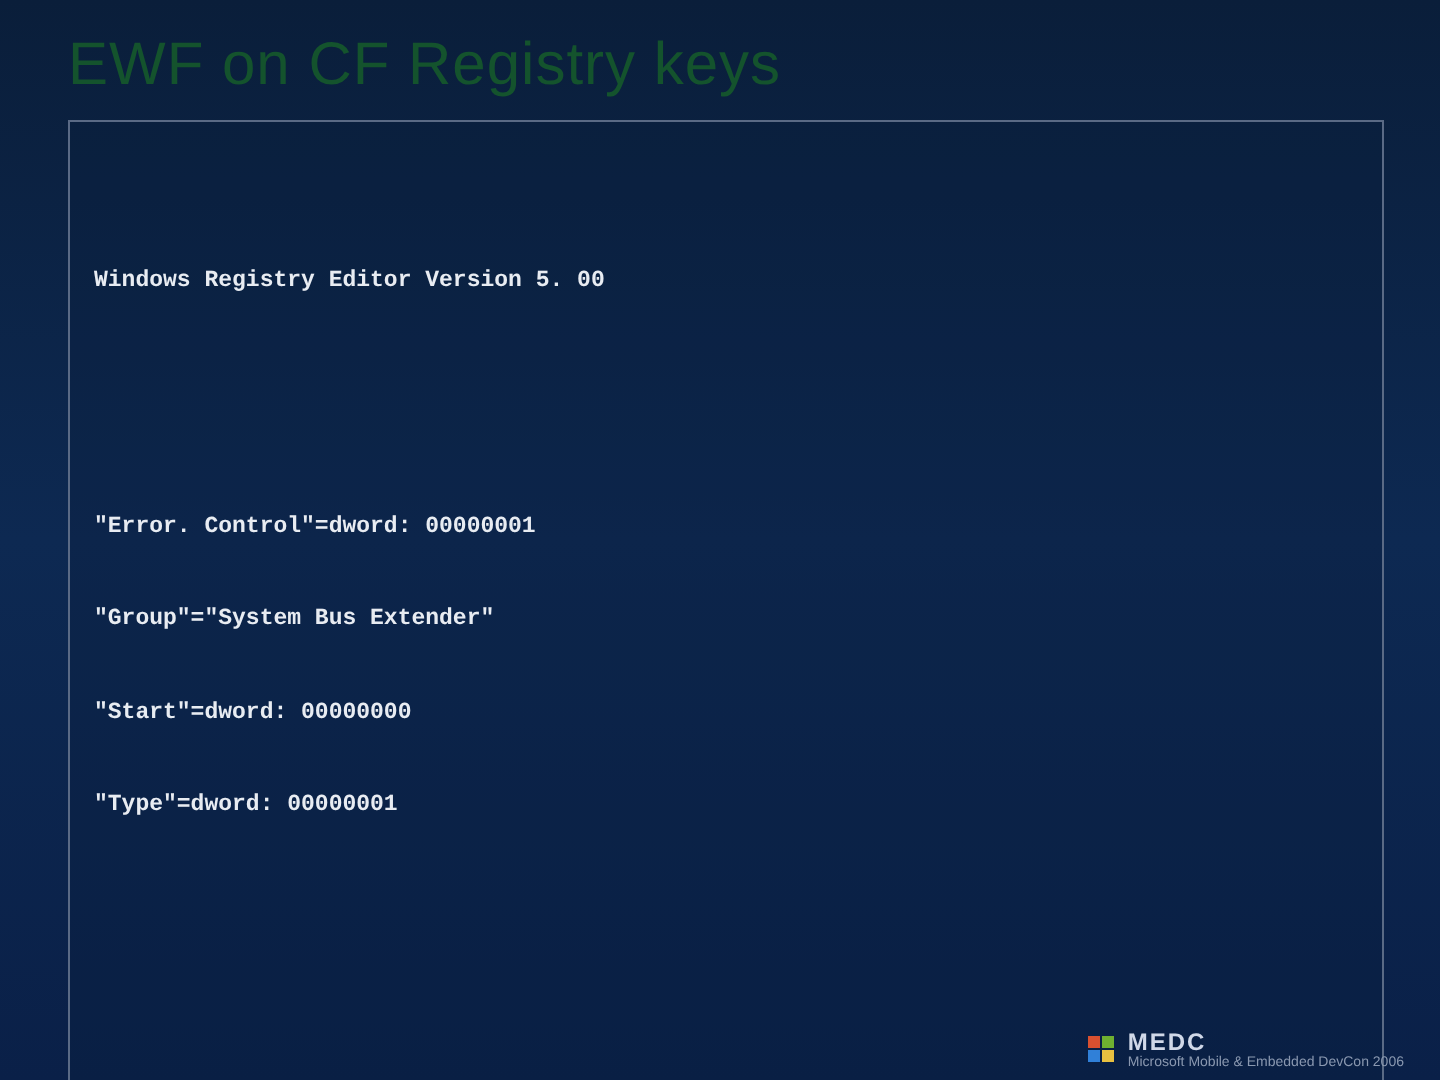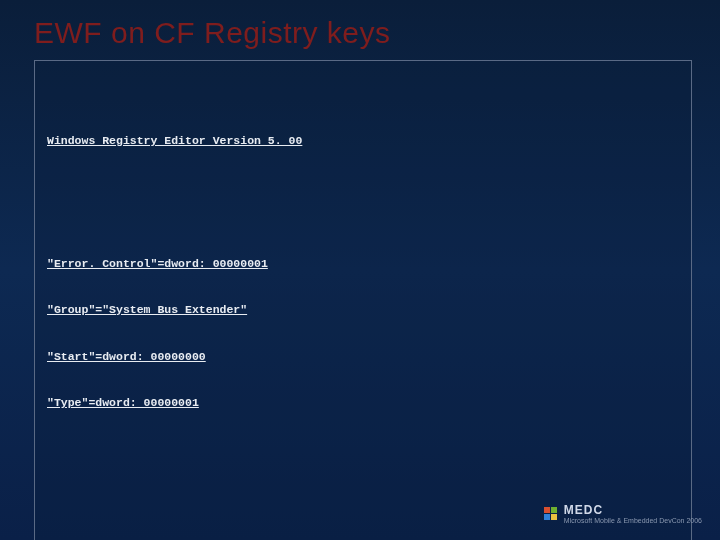--- a/index.html
+++ b/index.html
@@ -5,47 +5,46 @@
   * { margin: 0; padding: 0; box-sizing: border-box; }
   body {
     width: 720px;
     height: 540px;
     background: linear-gradient(to bottom, #0a1e3a 0%, #0d2952 50%, #0a2048 100%);
     font-family: Arial, sans-serif;
     overflow: hidden;
     position: relative;
   }
   .title {
-    color: #7f1d1d;
+    color: #14532d;
     font-size: 30px;
     font-weight: normal;
     padding: 16px 0 10px 34px;
     letter-spacing: 0.5px;
   }
   .code-box {
     margin: 0 28px 0 34px;
     border: 1px solid #5a6a85;
     background: rgba(10, 30, 60, 0.3);
     padding: 10px 12px;
     font-family: "Courier New", monospace;
     font-size: 11.5px;
     font-weight: bold;
     color: #e8ecf2;
     line-height: 1.35;
     white-space: pre-wrap;
   }
   .code-box p {
     margin: 0;
-    text-decoration: underline;
   }
   .block { margin-bottom: 14px; }
   .block:last-child { margin-bottom: 0; }
   .footer {
     position: absolute;
-    bottom: 15px;
+    bottom: 4px;
     right: 18px;
     color: #b8c4d8;
     font-size: 9px;
     display: flex;
     align-items: center;
     gap: 6px;
   }
   .footer-logo {
     display: inline-block;
   }

